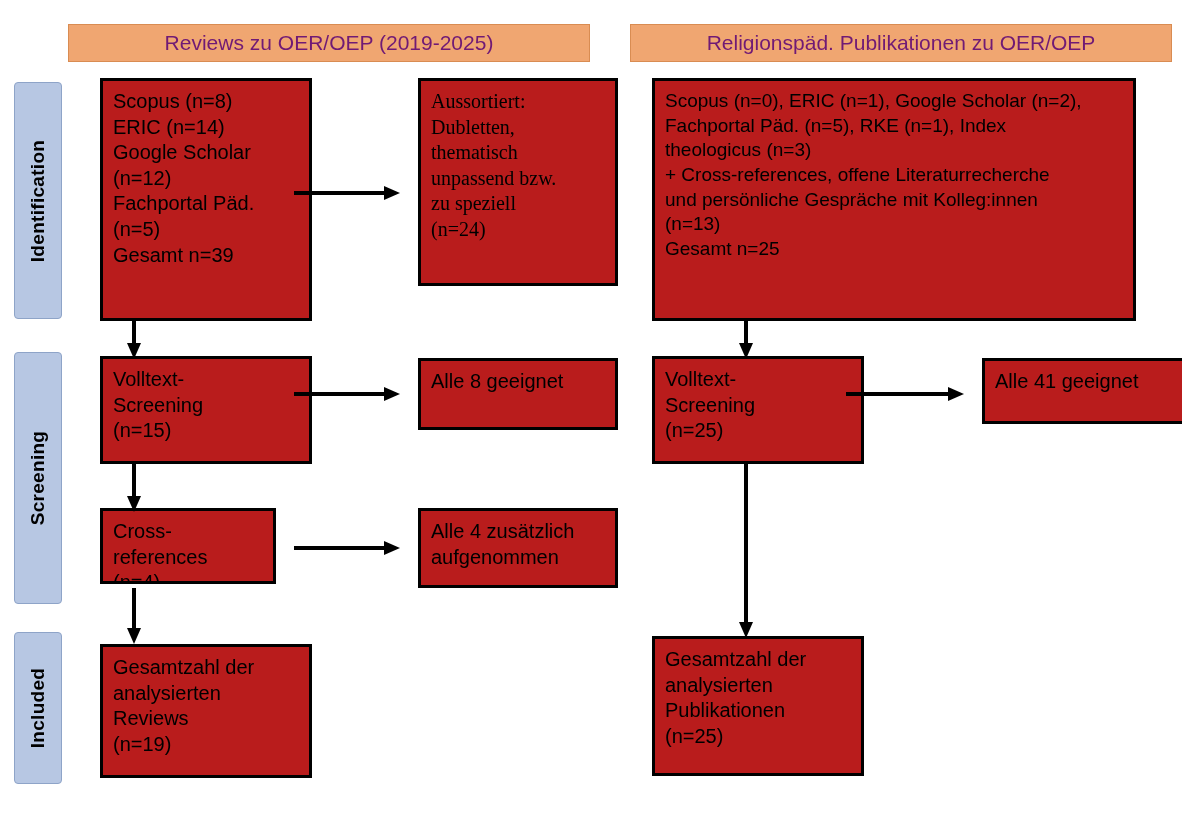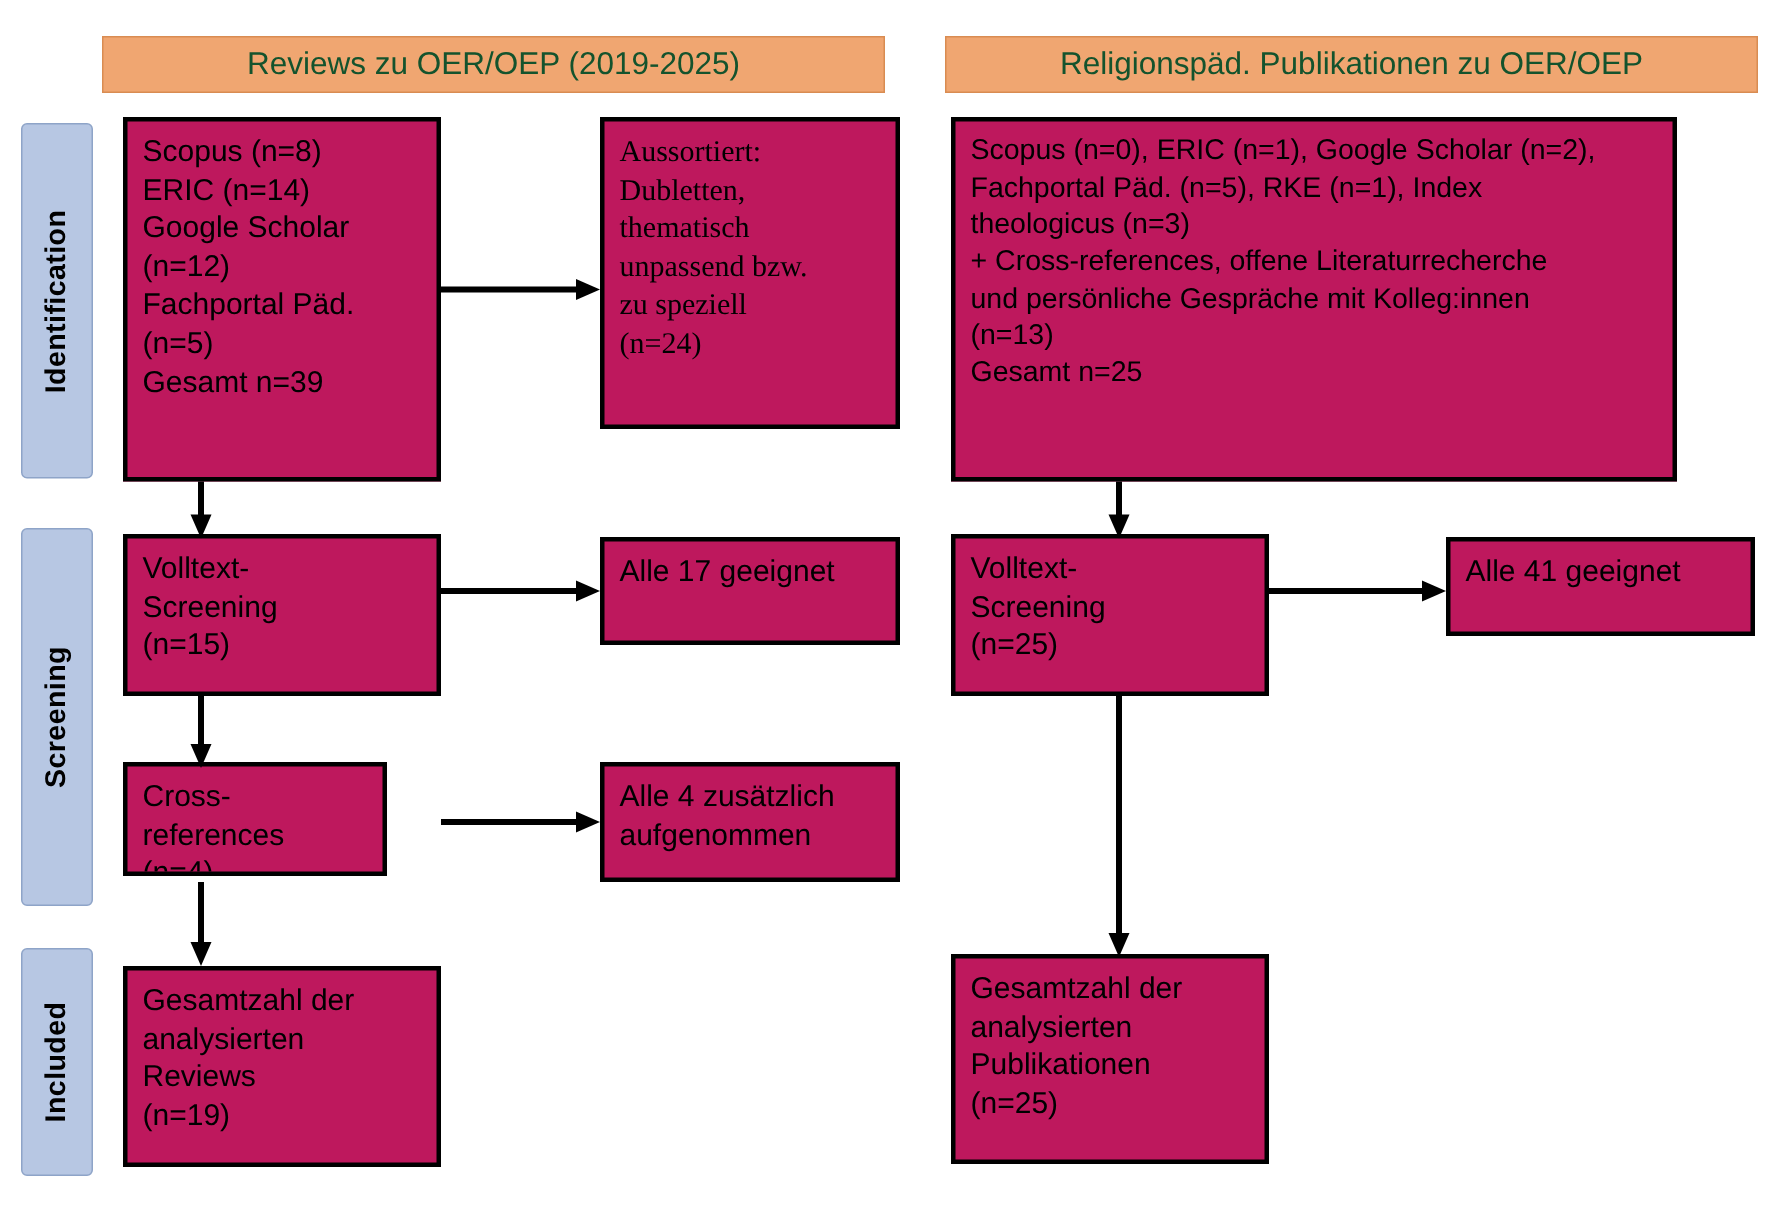--- a/index.html
+++ b/index.html
@@ -37,32 +37,33 @@
     color: #000;
   }
   .col-header {
     position: absolute;
     background: #f0a671;
     border: 1px solid #d98c52;
     display: flex;
     align-items: center;
     justify-content: center;
     font-size: 21px;
-    color: #14532d;
+    color: #701a75;
   }
   .box {
     position: absolute;
-    background: #be185d;
+    background: #b91c1c;
     border: 3px solid #000000;
     box-sizing: border-box;
     padding: 8px 10px 6px 10px;
     font-size: 20px;
     line-height: 1.28;
     white-space: pre-line;
     overflow: hidden;
+    margin-left: 18px;
   }
   .box.small {
     font-size: 19px;
     line-height: 1.3;
   }
   .arrow {
     position: absolute;
   }
   .arrow svg {
     display: block;
@@ -99,21 +100,21 @@
 Dubletten,
 thematisch
 unpassend bzw.
 zu speziell
 (n=24)</div>
 
   <div class="box" style="left:82px; top:356px; width:212px; height:108px;">Volltext-
 Screening
 (n=15)</div>
 
-  <div class="box" style="left:400px; top:358px; width:200px; height:72px;">Alle 17 geeignet</div>
+  <div class="box" style="left:400px; top:358px; width:200px; height:72px;">Alle 8 geeignet</div>
 
   <div class="box" style="left:82px; top:508px; width:176px; height:76px;">Cross-references
 (n=4)</div>
 
   <div class="box" style="left:400px; top:508px; width:200px; height:80px;">Alle 4 zusätzlich
 aufgenommen</div>
 
   <div class="box" style="left:82px; top:644px; width:212px; height:134px;">Gesamtzahl der
 analysierten
 Reviews

